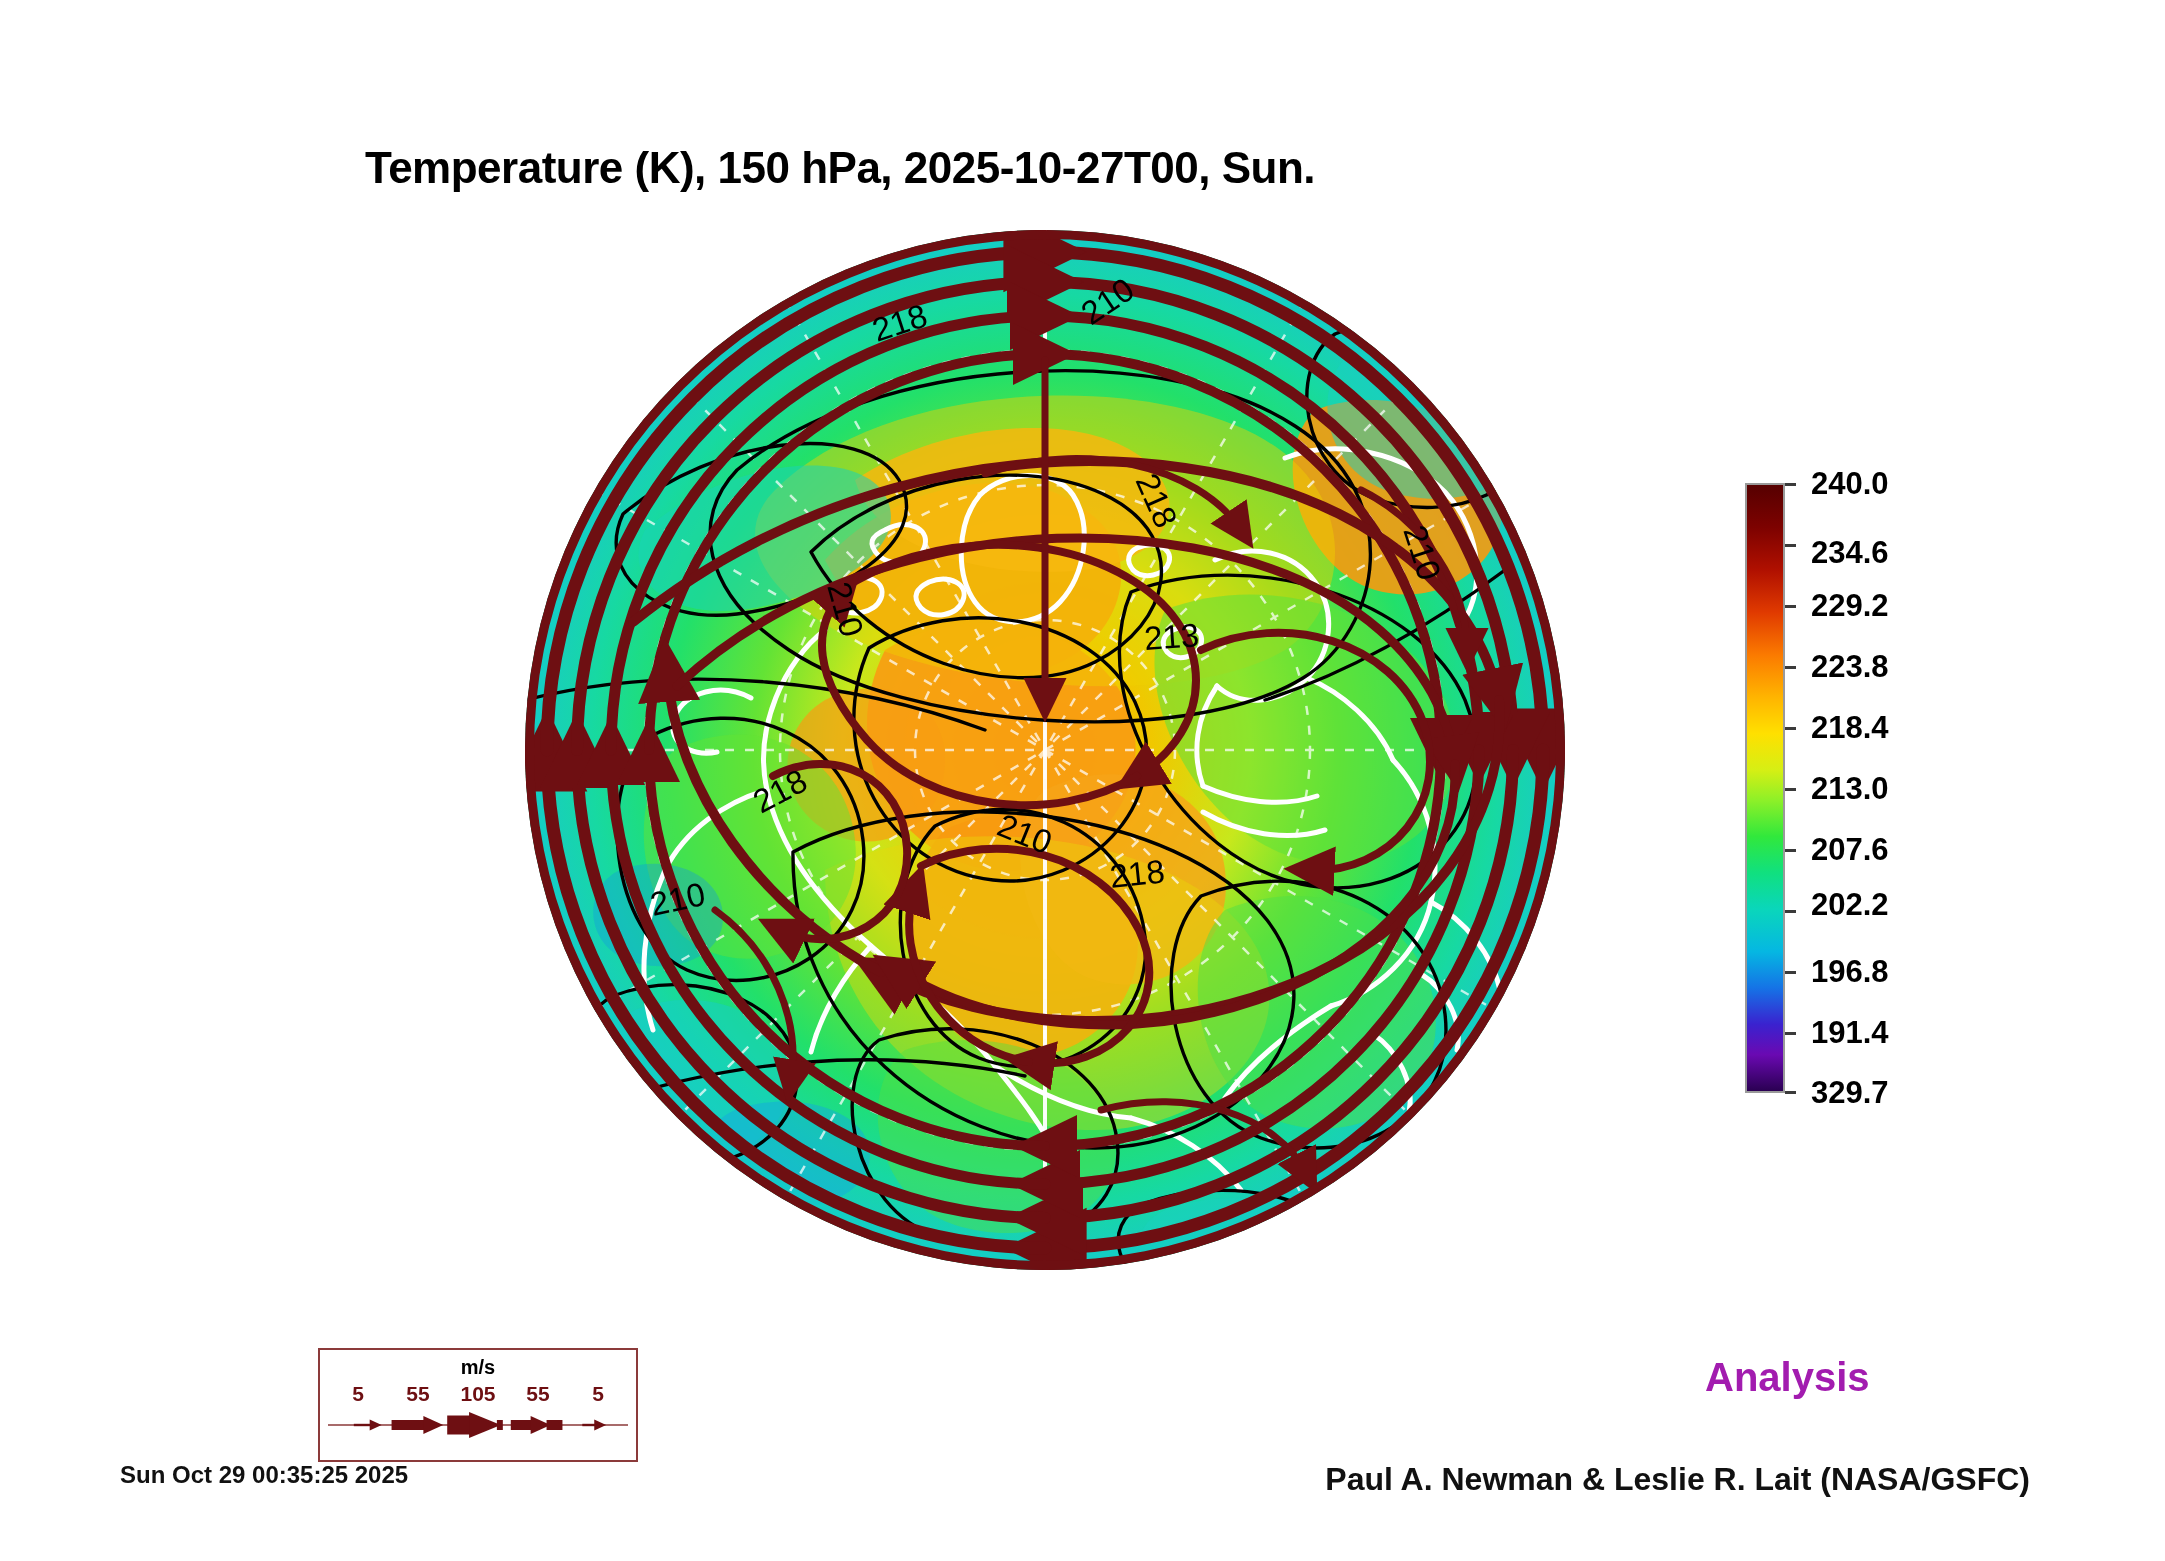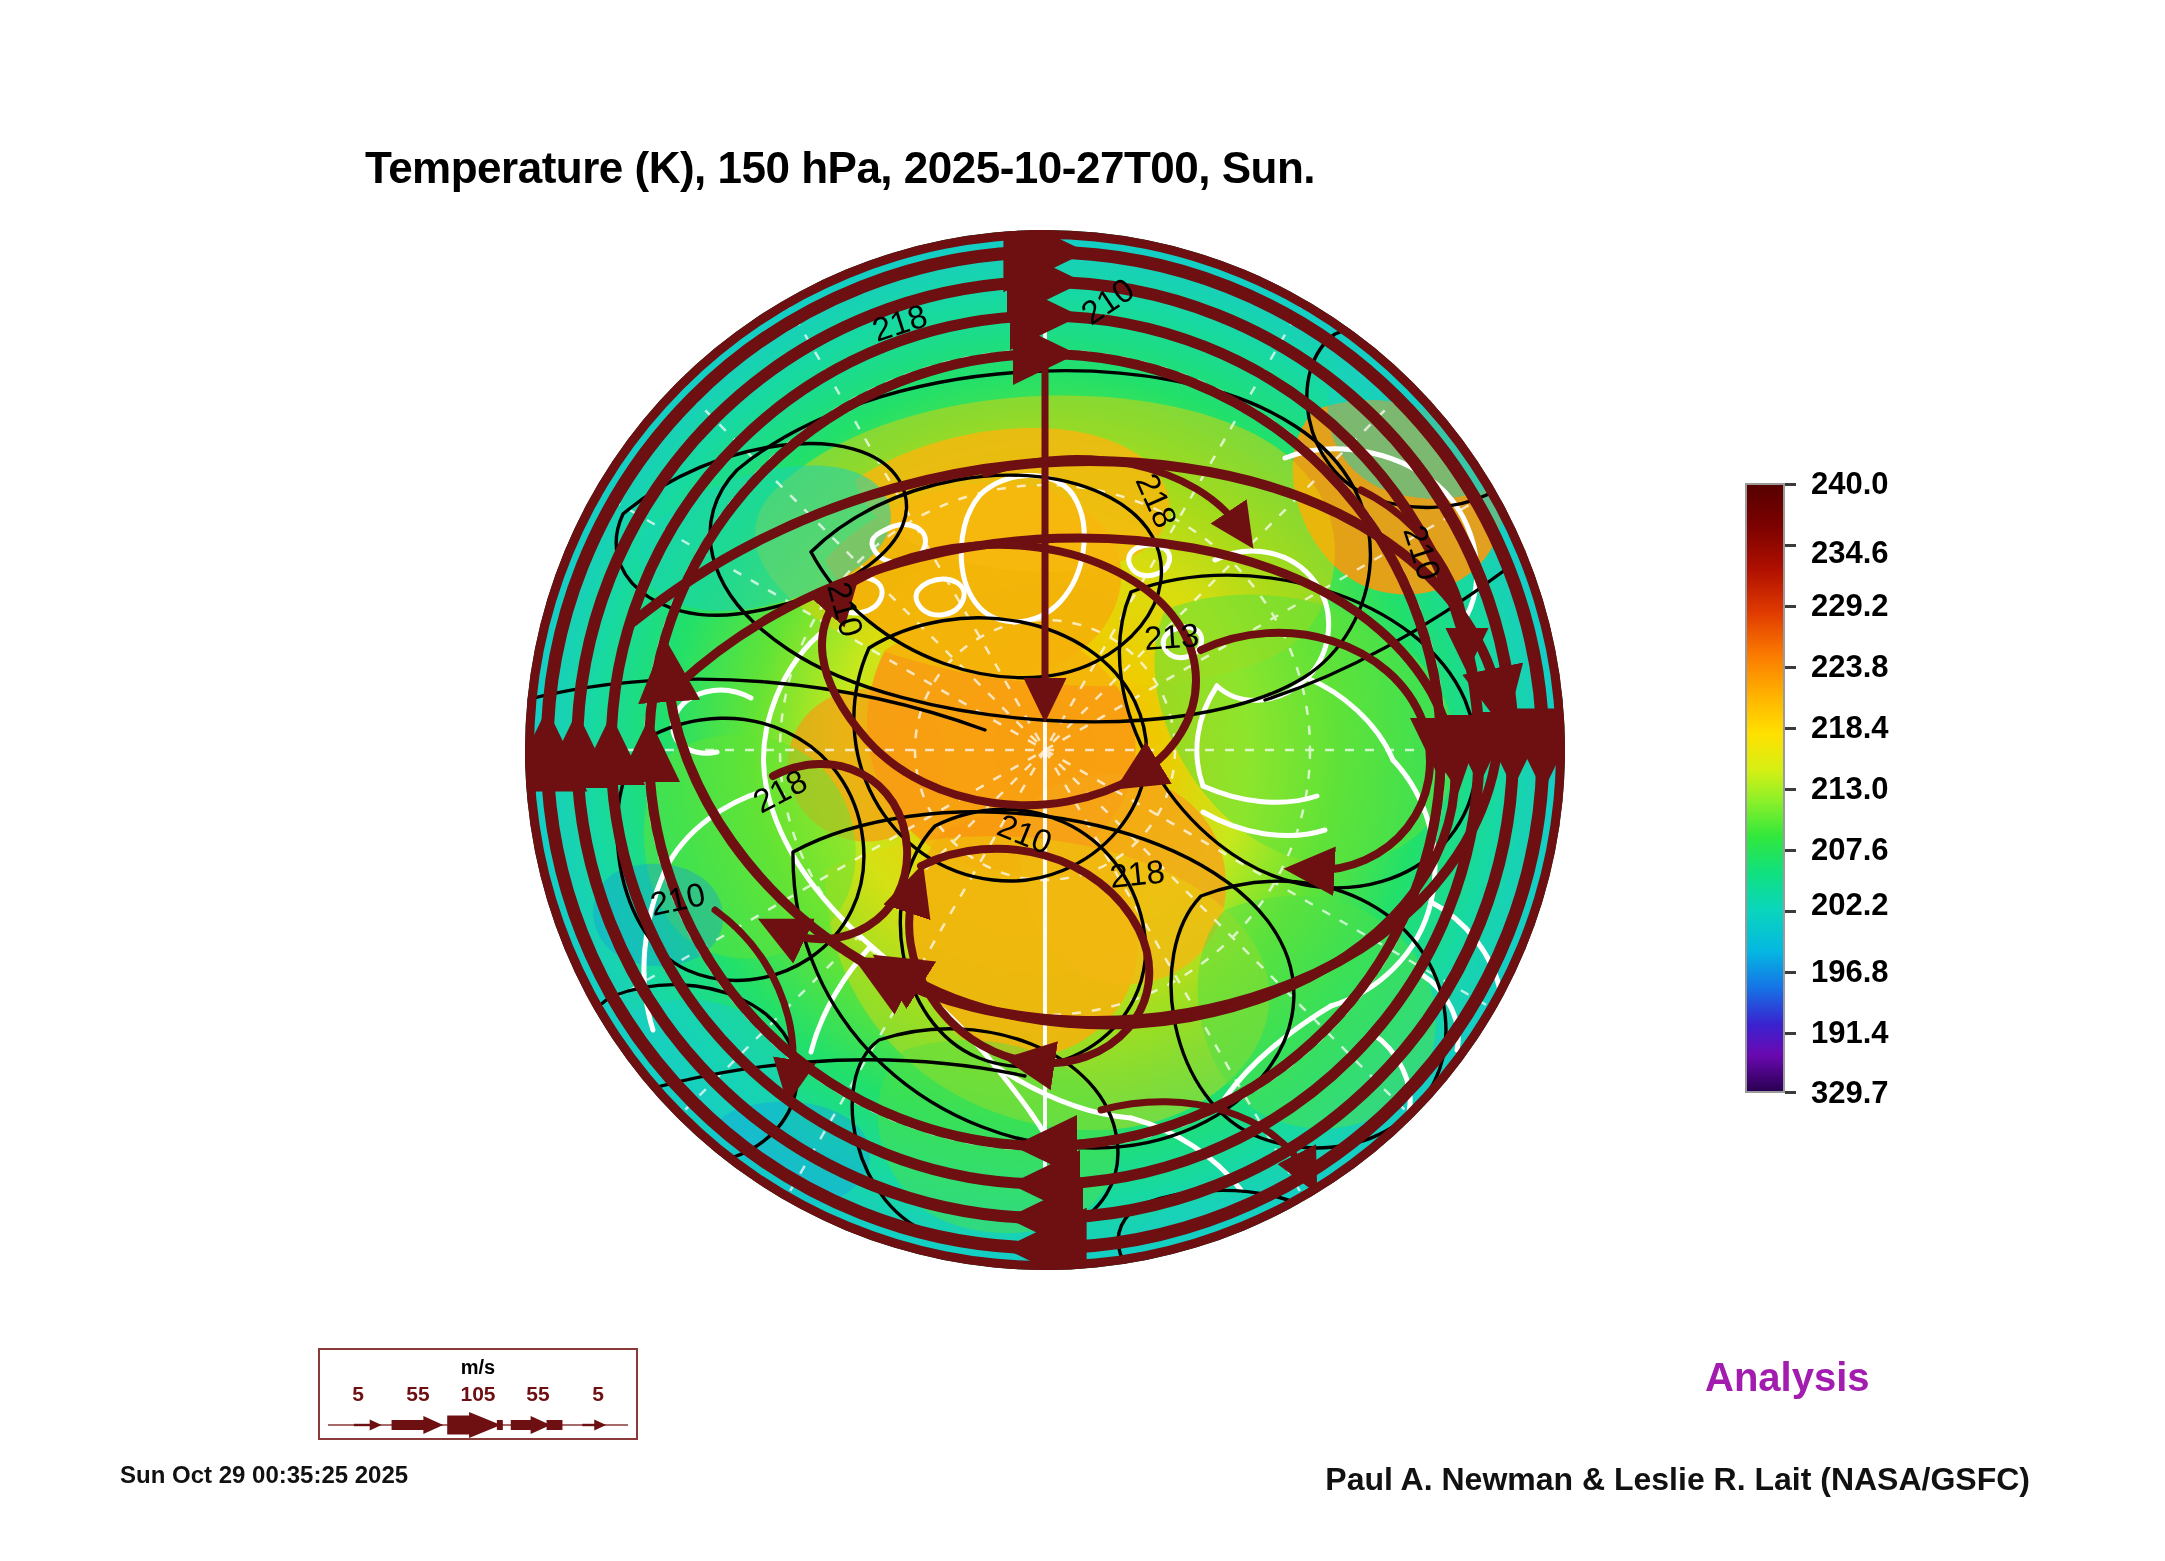--- a/index.html
+++ b/index.html
@@ -67,21 +67,21 @@
     position:absolute;left:40px;width:11px;height:3px;background:#3b3b3b;
   }
   .cb-label{
     position:absolute;left:66px;
     font-size:31px;font-weight:bold;color:#000000;
     line-height:1;white-space:nowrap;
   }
 
   
   #wind-legend{
-    position:absolute;left:318px;top:1348px;width:320px;height:92px;
+    position:absolute;left:318px;top:1348px;width:320px;height:114px;
     border:2px solid #8b3a3a;
     box-sizing:border-box;background:#ffffff;
   }
   #wind-units{
     position:absolute;left:0;right:0;top:6px;text-align:center;
     font-size:20px;font-weight:bold;color:#000000;
   }
   #wind-values{
     position:absolute;left:8px;right:8px;top:32px;
     display:flex;justify-content:space-between;

